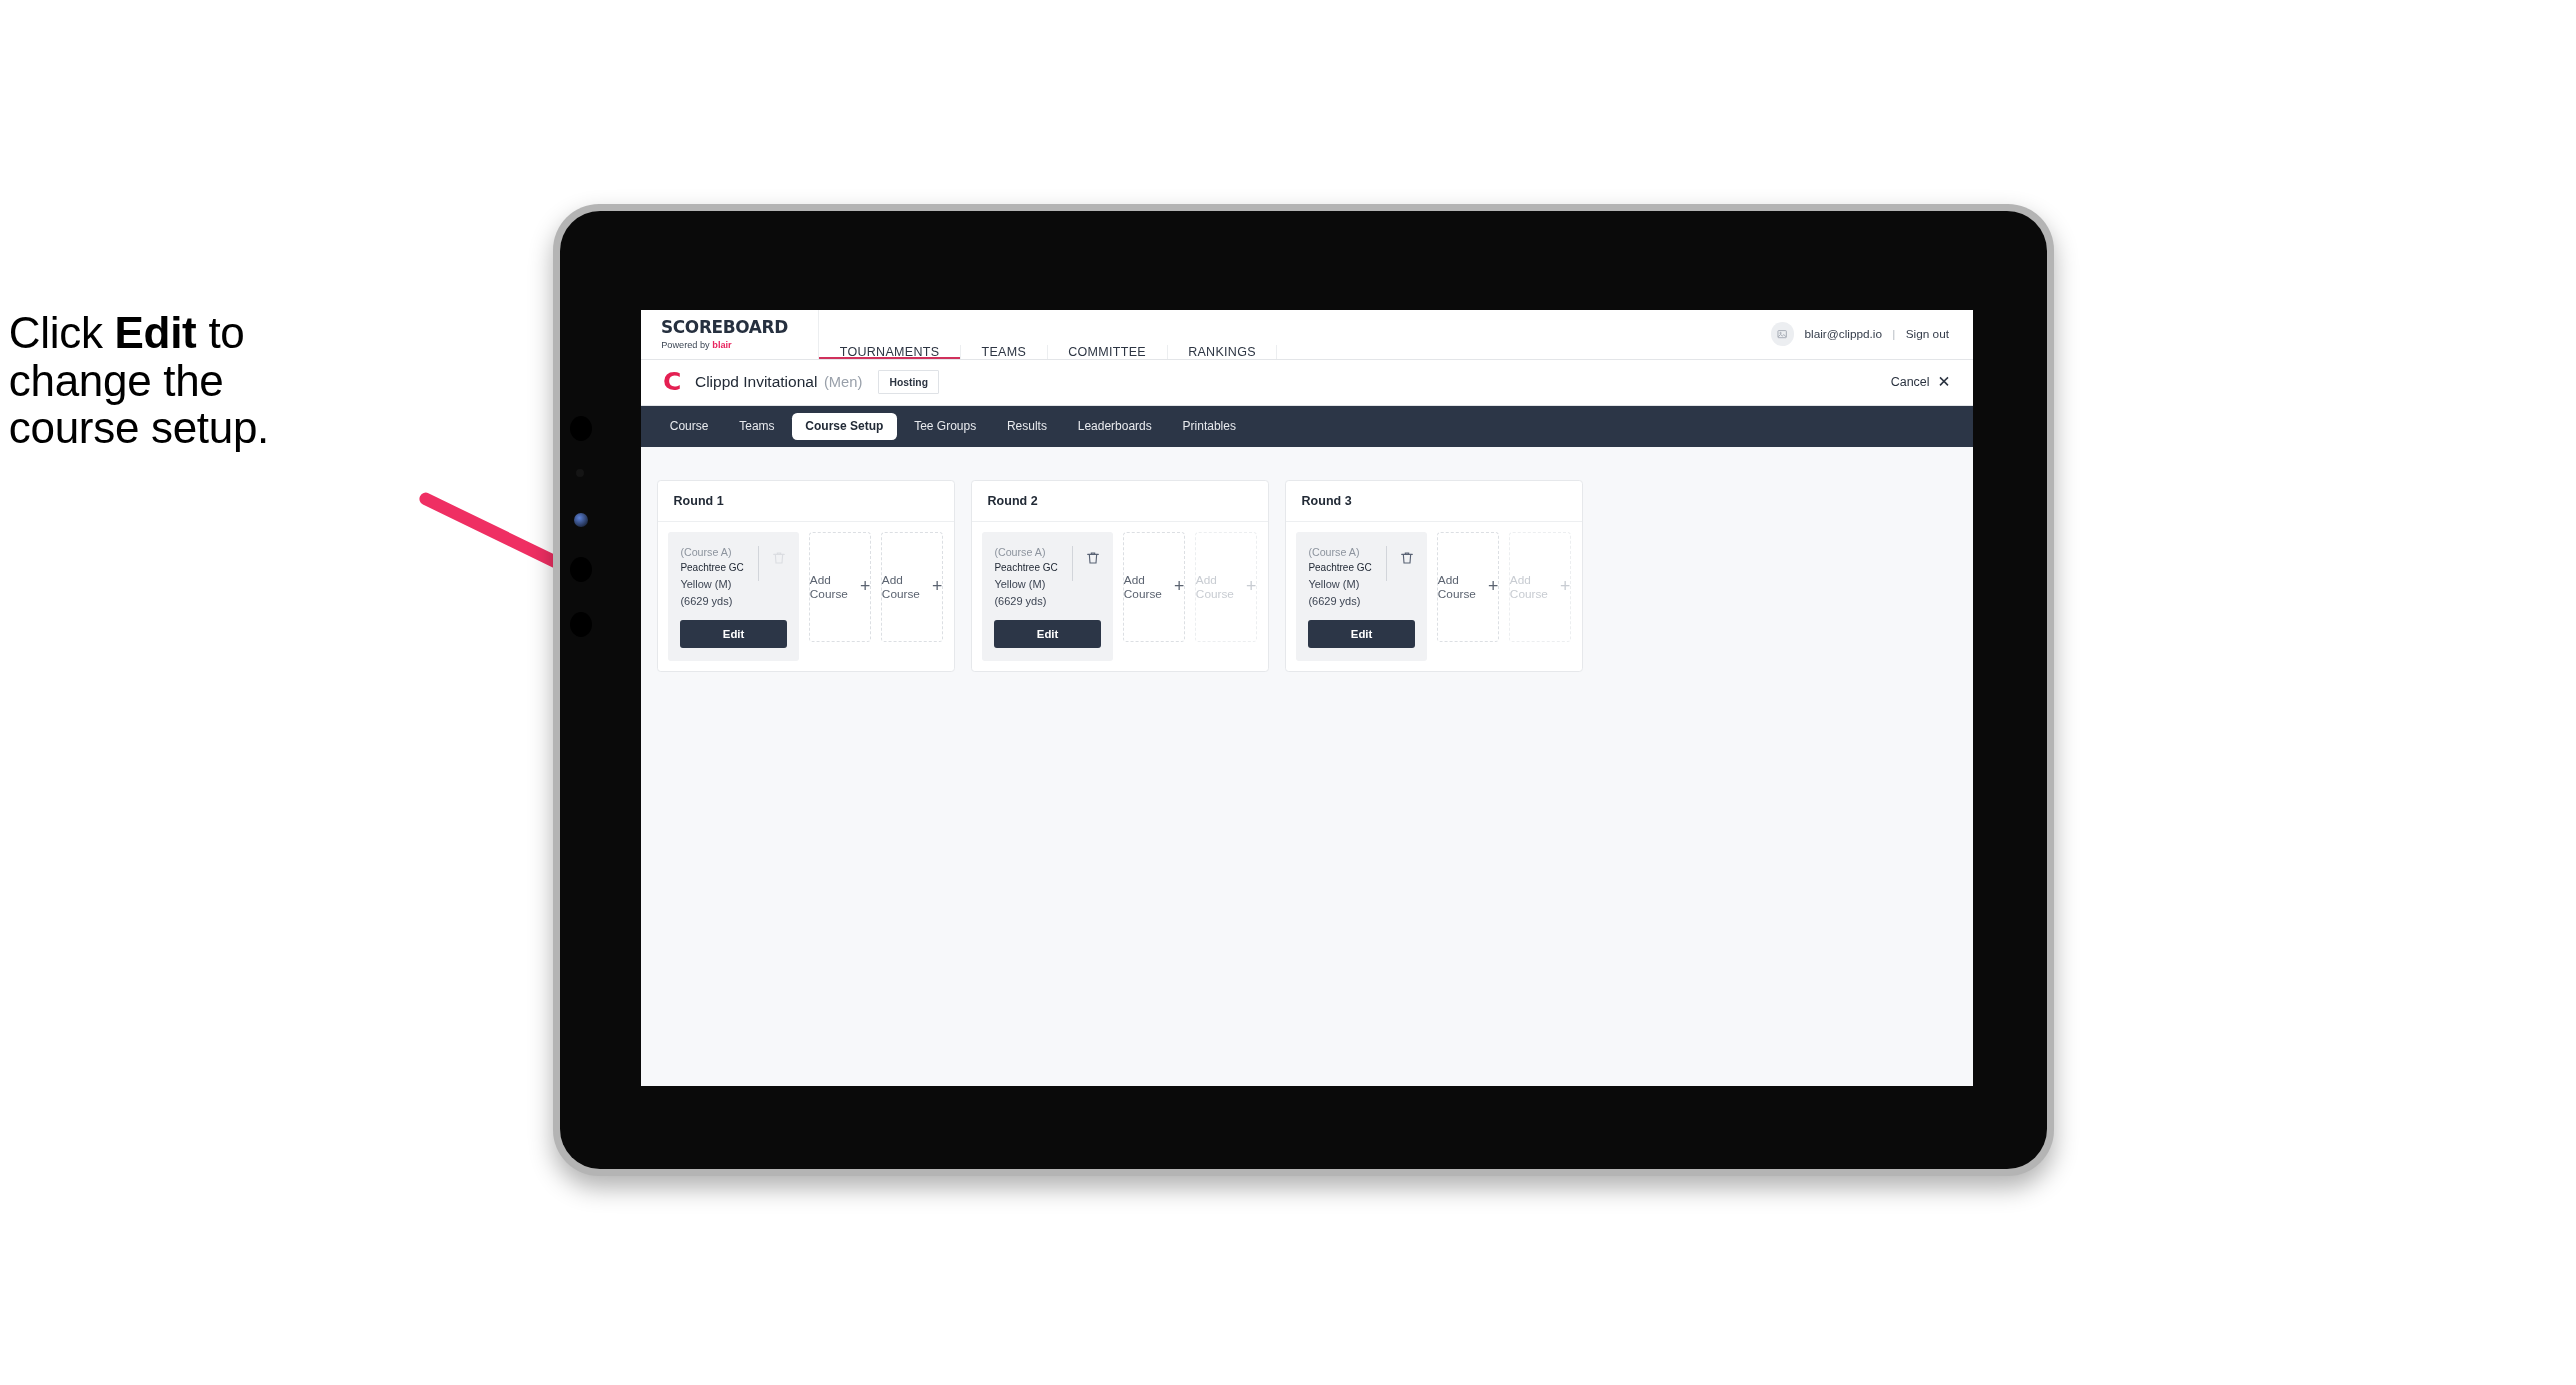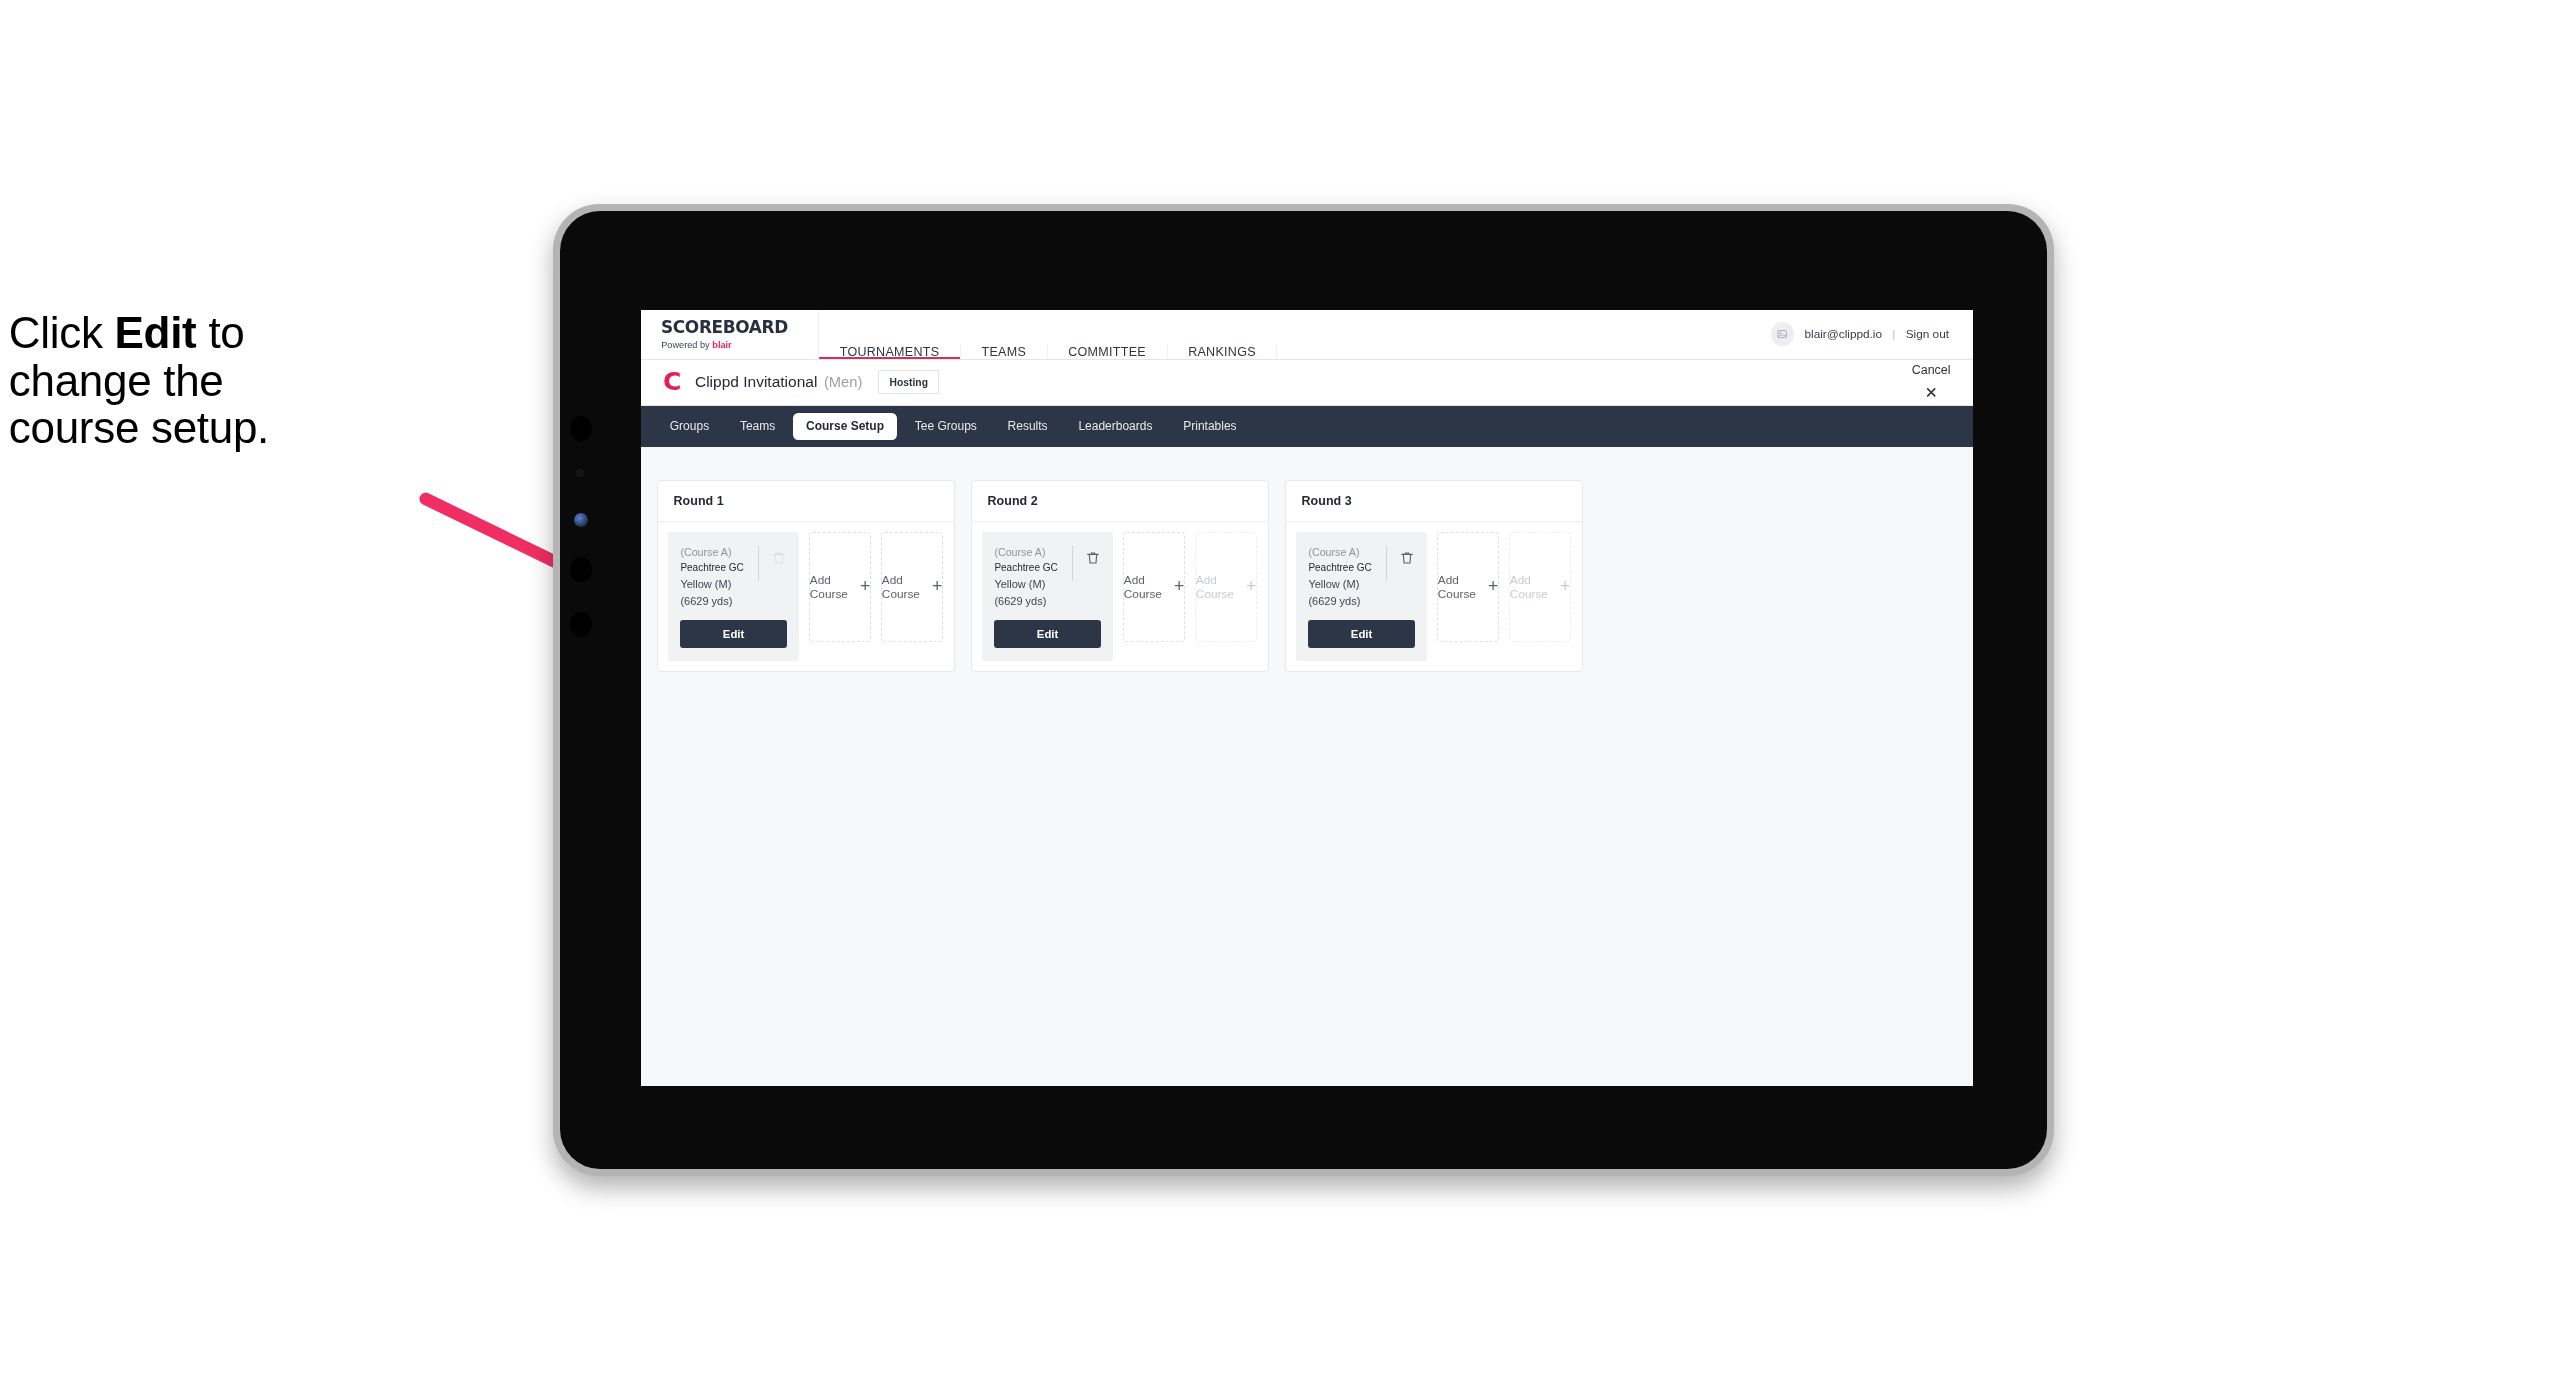--- a/index.html
+++ b/index.html
@@ -121,21 +121,21 @@
   }
   .t-name { font-size: 15.5px; color: #222a36; font-weight: 400; }
   .t-gender { font-size: 14.7px; color: #99a0aa; margin-left: 6.6px; }
   .badge {
     margin-left: 16px; padding: 5.2px 10.3px;
     border: 0.7px solid #dfe2e6; border-radius: 1px;
     font-size: 10.3px; font-weight: 700; color: #2b3340; background: #fff;
   }
   .cancel {
     margin-left: auto; display: flex; align-items: center; gap: 8px;
-    font-size: 12.5px; color: #2b3340; cursor: pointer; flex-direction: column;
+    font-size: 12.5px; color: #2b3340; cursor: pointer;
   }
   .cancel .x { font-size: 15.5px; line-height: 1; }
 
   
   .tabstrip {
     height: 41px; background: #2c3647;
     display: flex; align-items: center;
     padding: 0 16px; gap: 4.4px;
     flex: 0 0 auto;
   }
@@ -252,21 +252,21 @@
           <span class="t-name">Clippd Invitational</span>
           <span class="t-gender">(Men)</span>
           <span class="badge">Hosting</span>
           <div class="cancel">
             <span>Cancel</span>
             <span class="x">✕</span>
           </div>
         </div>
 
         <div class="tabstrip">
-          <div class="tab"><span>Groups</span></div>
+          <div class="tab"><span>Course</span></div>
           <div class="tab"><span>Teams</span></div>
           <div class="tab active"><span>Course Setup</span></div>
           <div class="tab"><span>Tee Groups</span></div>
           <div class="tab"><span>Results</span></div>
           <div class="tab"><span>Leaderboards</span></div>
           <div class="tab"><span>Printables</span></div>
         </div>
 
         <div class="content">
 

